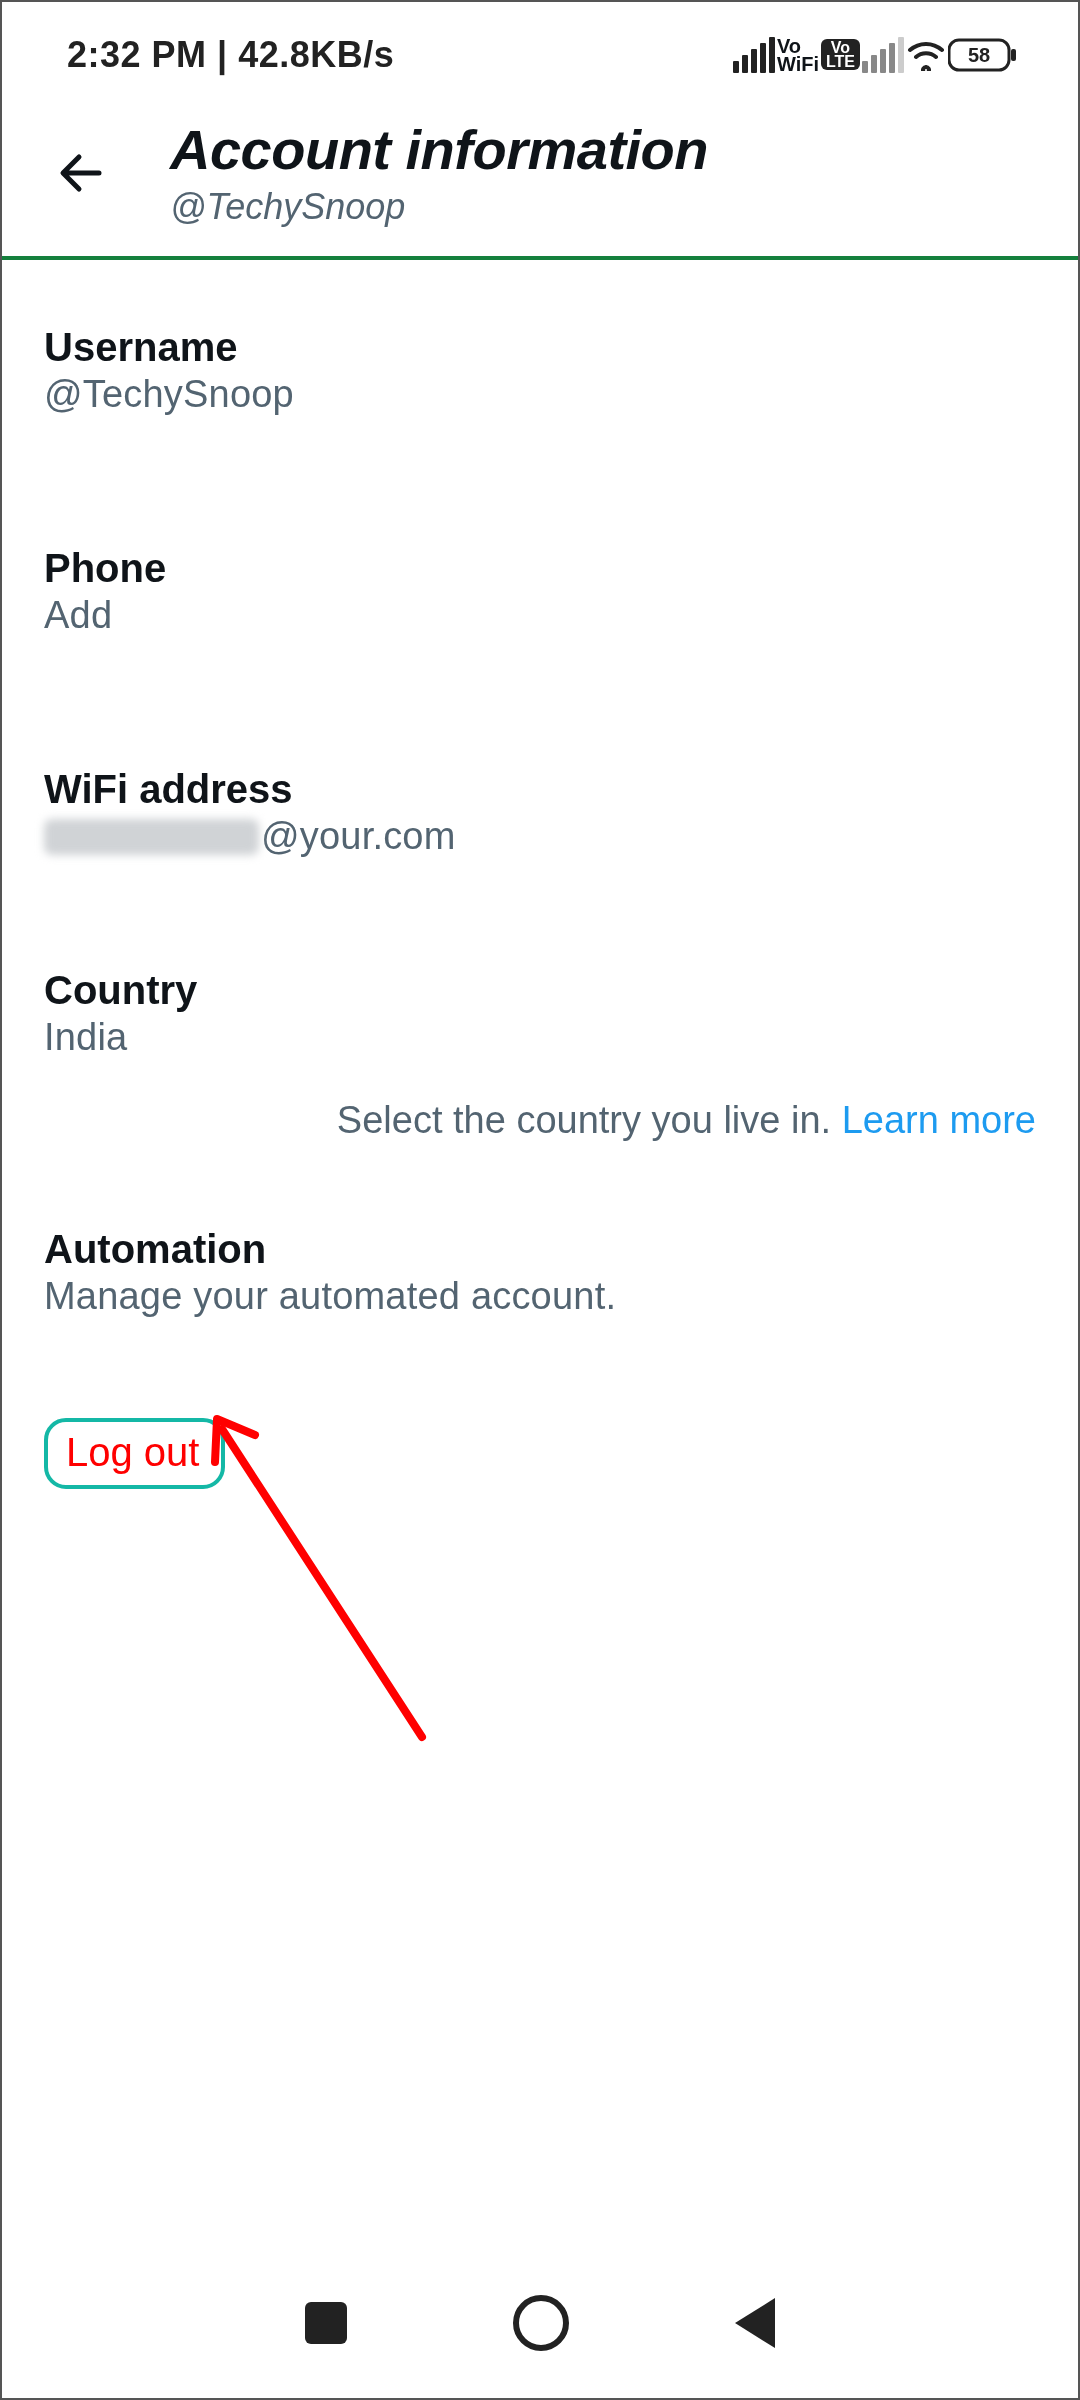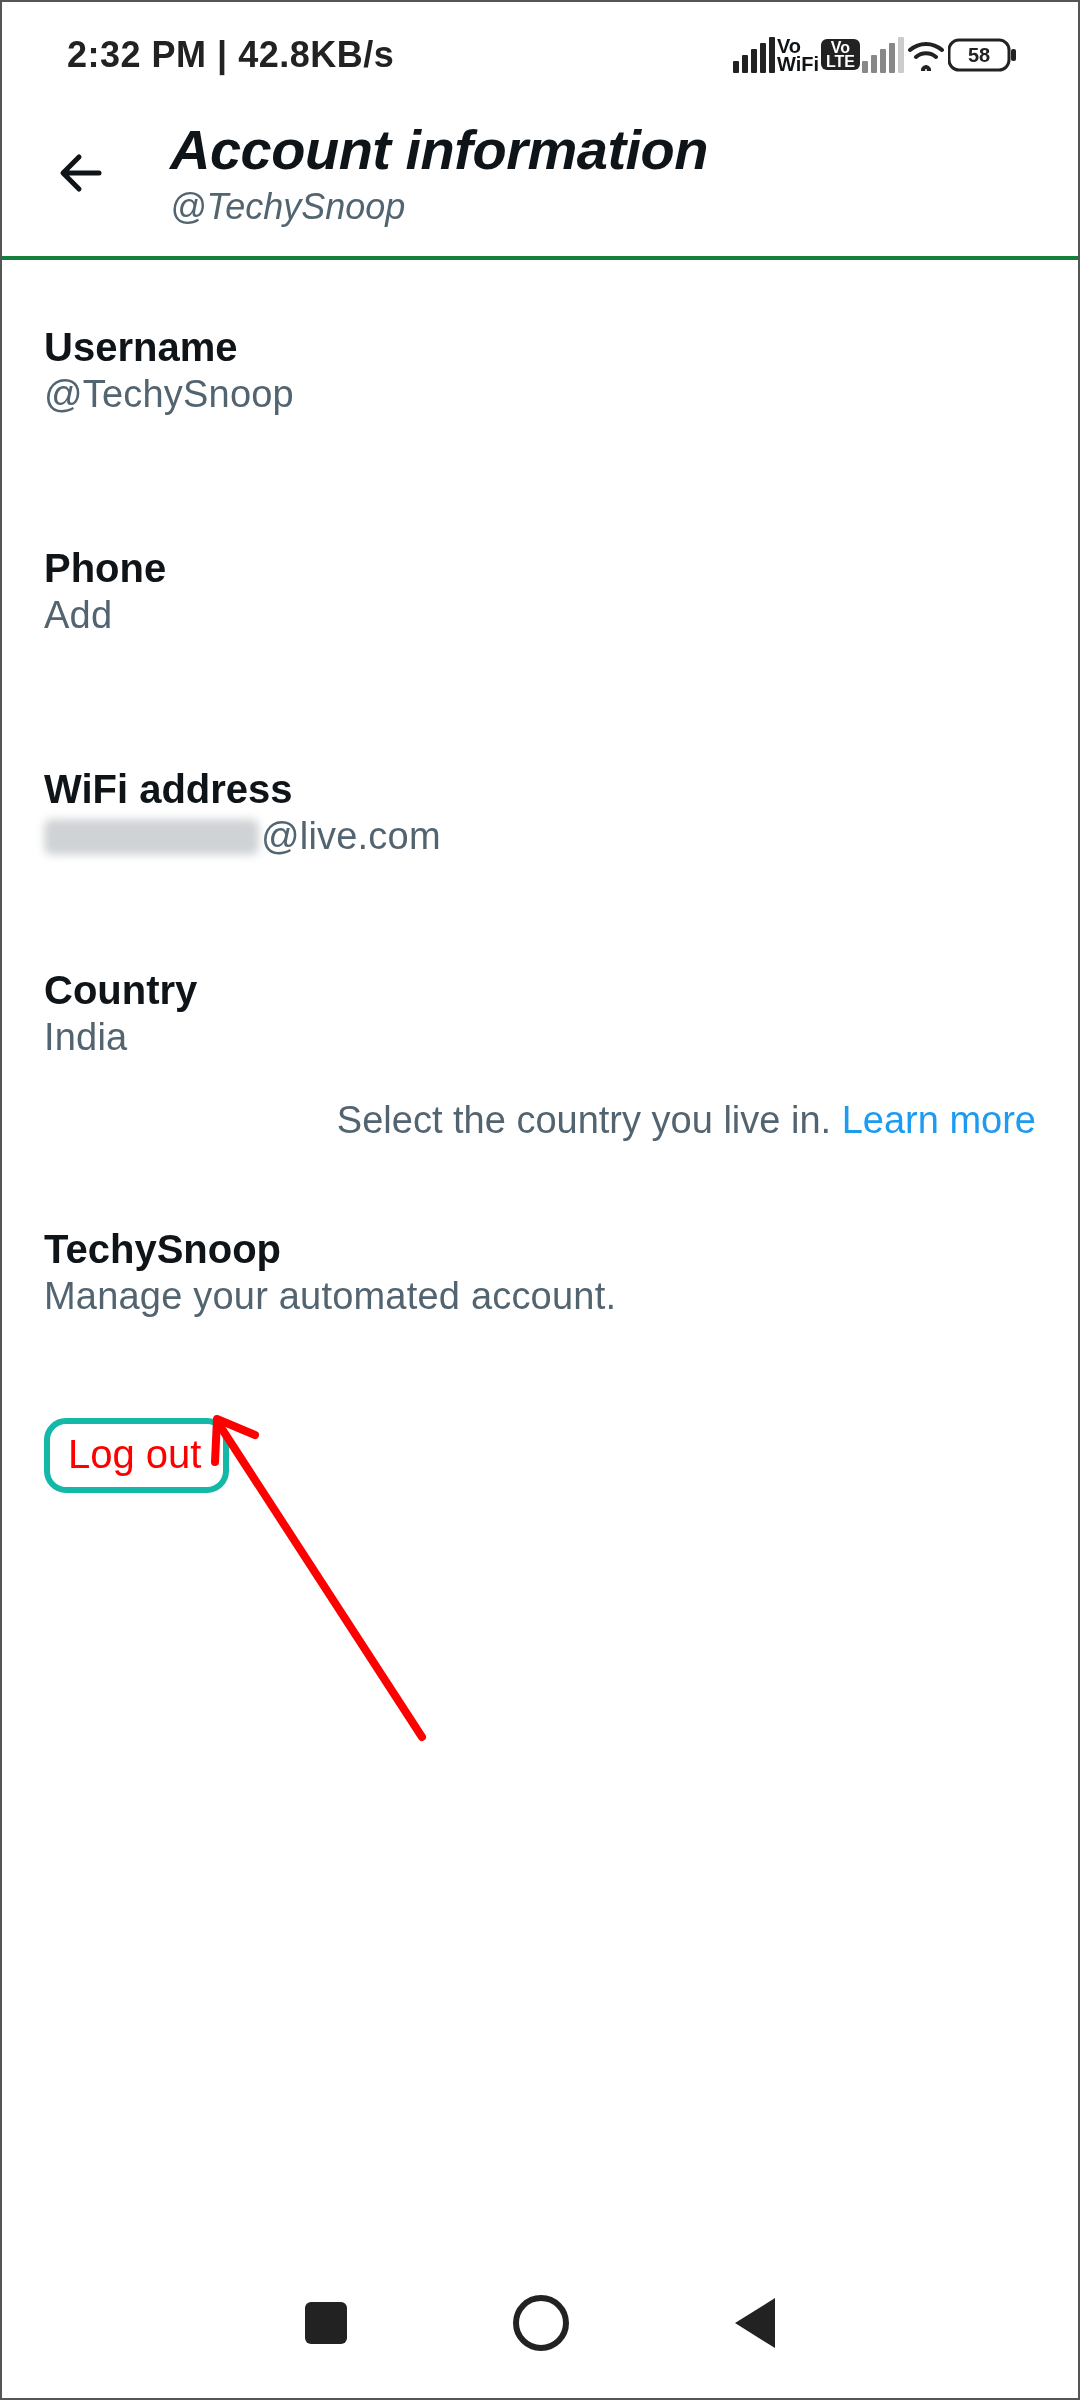--- a/index.html
+++ b/index.html
@@ -58,21 +58,21 @@
       margin-right:2px;
     }
     .country-desc { font-size:38px; color:#536471; margin-top: 40px; text-align: right;}
     .link { color:#1d9bf0; }
     .logout {
       display:inline-block;
       font-size:40px;
       color:#ff0000;
       margin-top: 100px;
       padding: 8px 22px 10px 18px;
-      border: 6px solid #14b8a6;
+      border: 4px solid #14b8a6;
       border-radius: 22px;
       font-weight:400;
     }
     
     .arrow-svg { position:absolute; left:195px; top:1405px; pointer-events:none;}
     
     .nav-bar {
       position:absolute;
       bottom:0; left:0; right:0;
       height: 130px;
@@ -154,34 +154,34 @@
 
   <div class="item" style="padding-top:130px">
     <div class="label">Phone</div>
     <div class="value">Add</div>
   </div>
 
   <div class="item" style="padding-top:130px">
     <div class="label">WiFi address</div>
     <div class="value email-value">
       <span class="blur-box"></span>
-      <span>@live.com</span>
+      <span>@your.com</span>
     </div>
   </div>
 
   <div class="item" style="padding-top:110px">
     <div class="label">Country</div>
     <div class="value">India</div>
     <div class="country-desc">
       <span>Select the country you live in. </span><span class="link">Learn more</span>
     </div>
   </div>
 
   <div class="item" style="padding-top:85px">
-    <div class="label">TechySnoop</div>
+    <div class="label">Automation</div>
     <div class="value">Manage your automated account.</div>
   </div>
 
   <div class="logout">Log out</div>
 </div>
 
 <svg class="arrow-svg" width="250" height="350">
   <line x1="225" y1="330" x2="25" y2="22" stroke="#ff0000" stroke-width="8" stroke-linecap="round"></line>
   <polyline points="18,55 20,12 58,28" fill="none" stroke="#ff0000" stroke-width="8" stroke-linecap="round" stroke-linejoin="round"></polyline>
 </svg>

